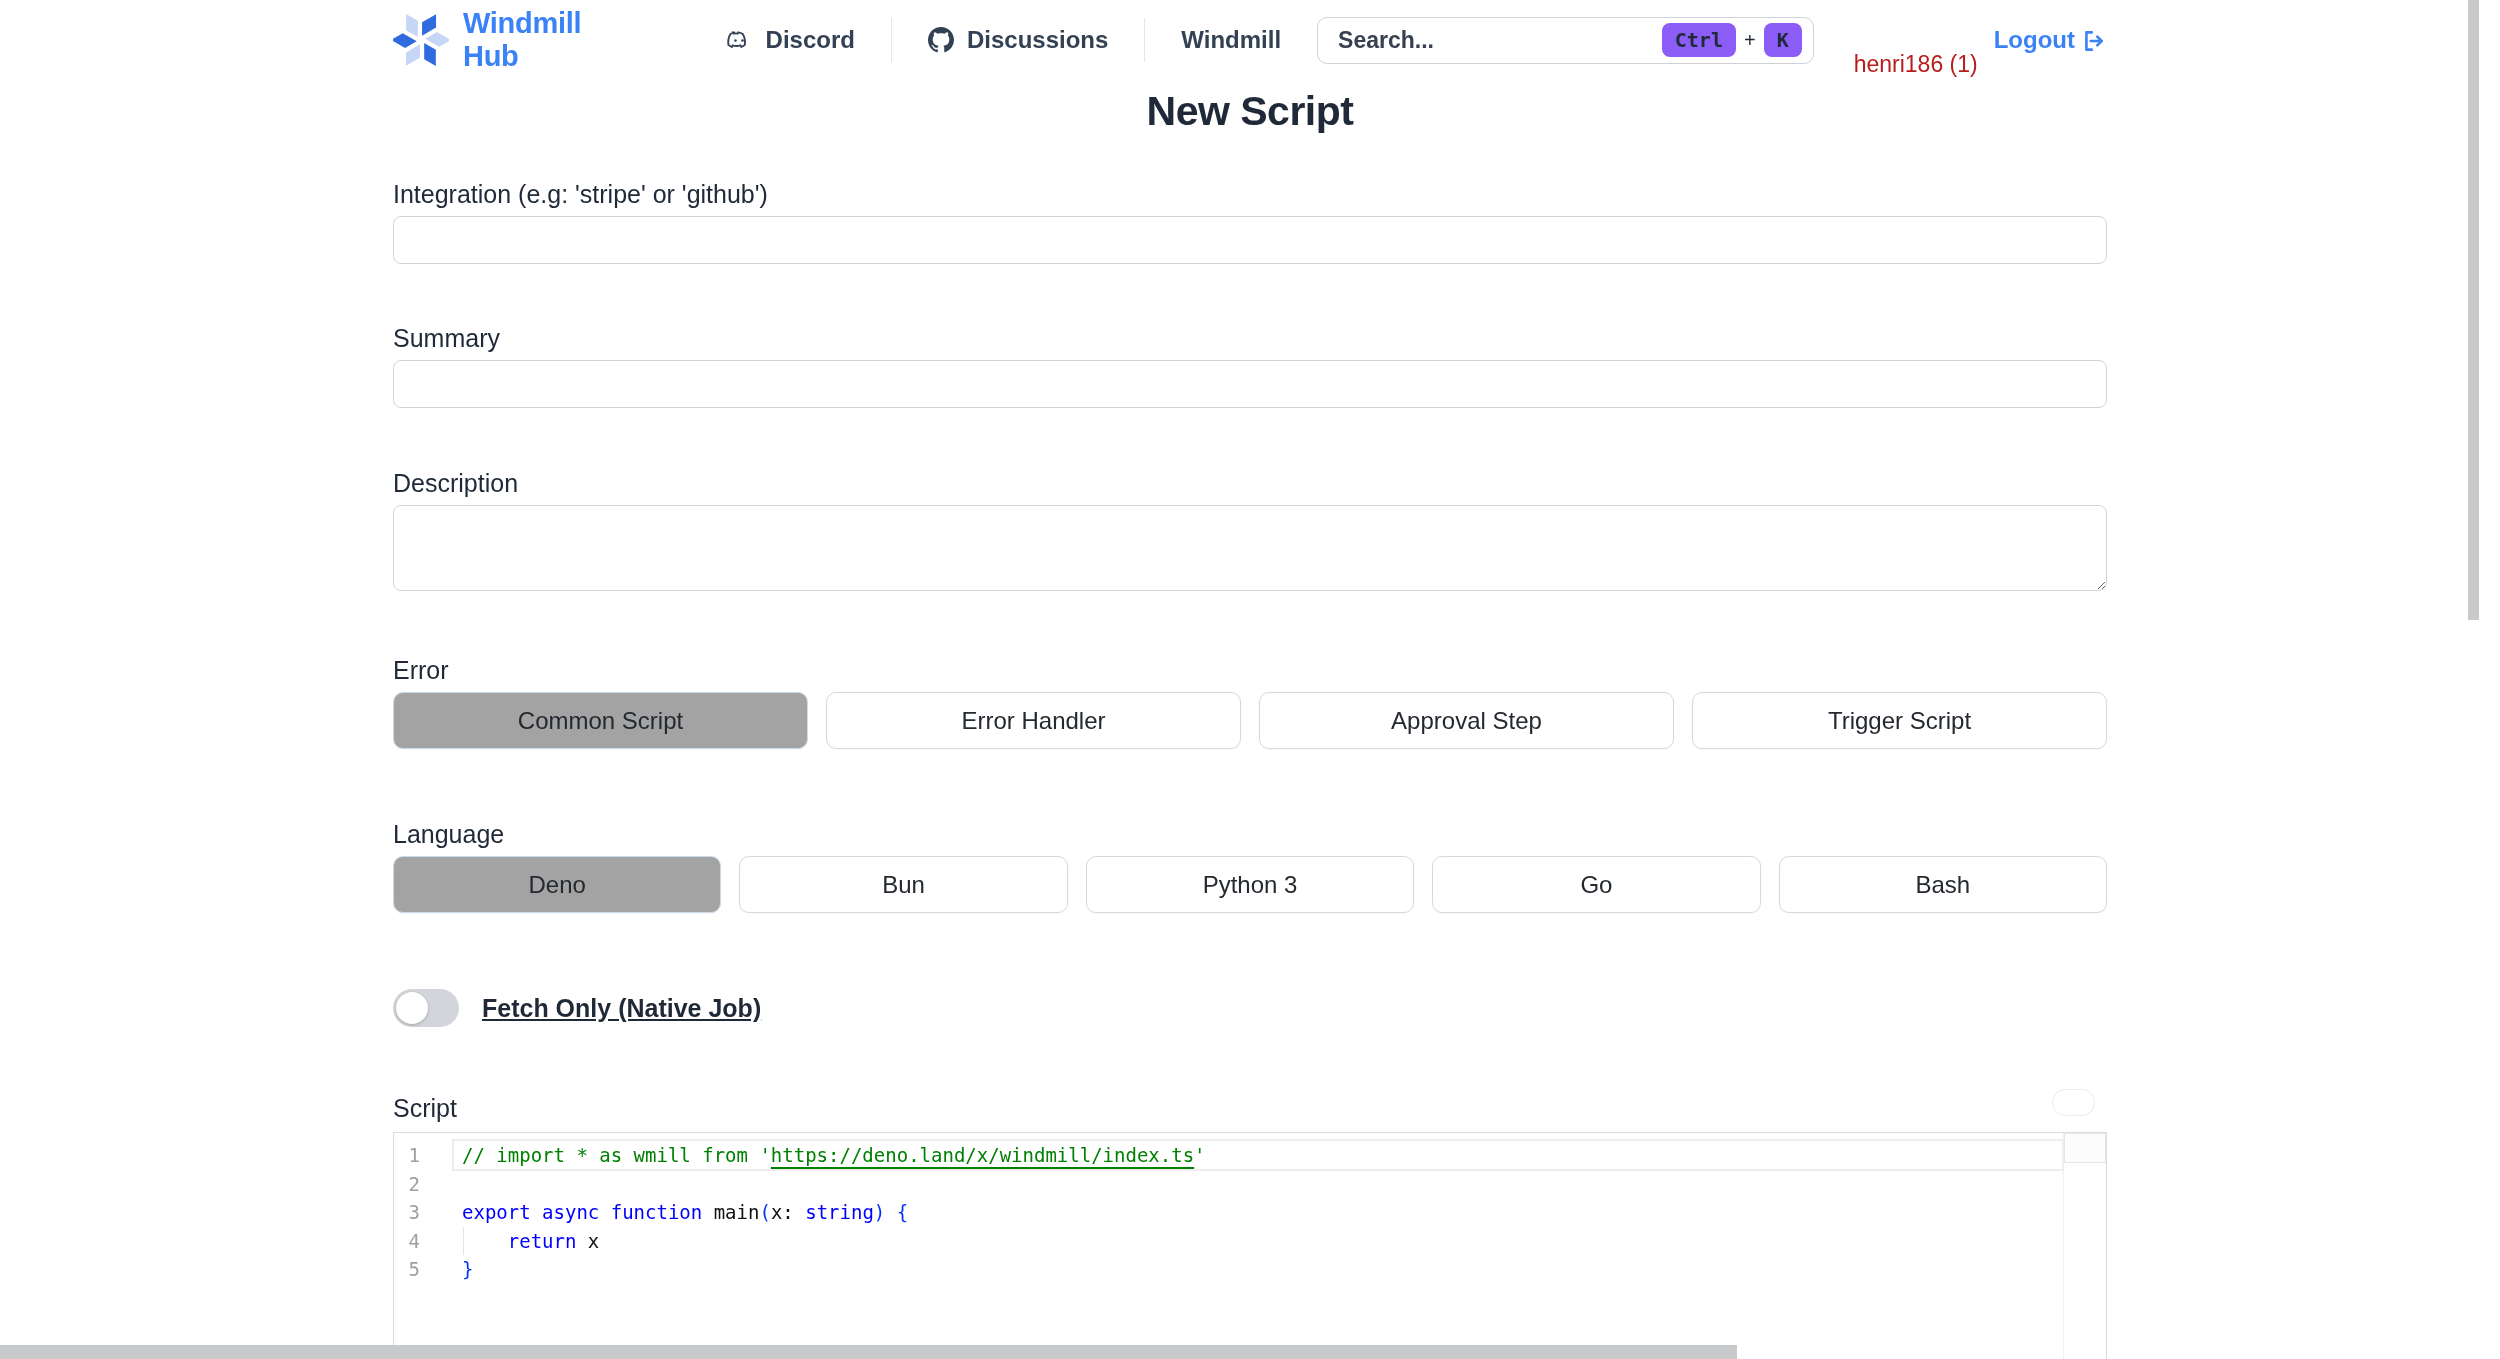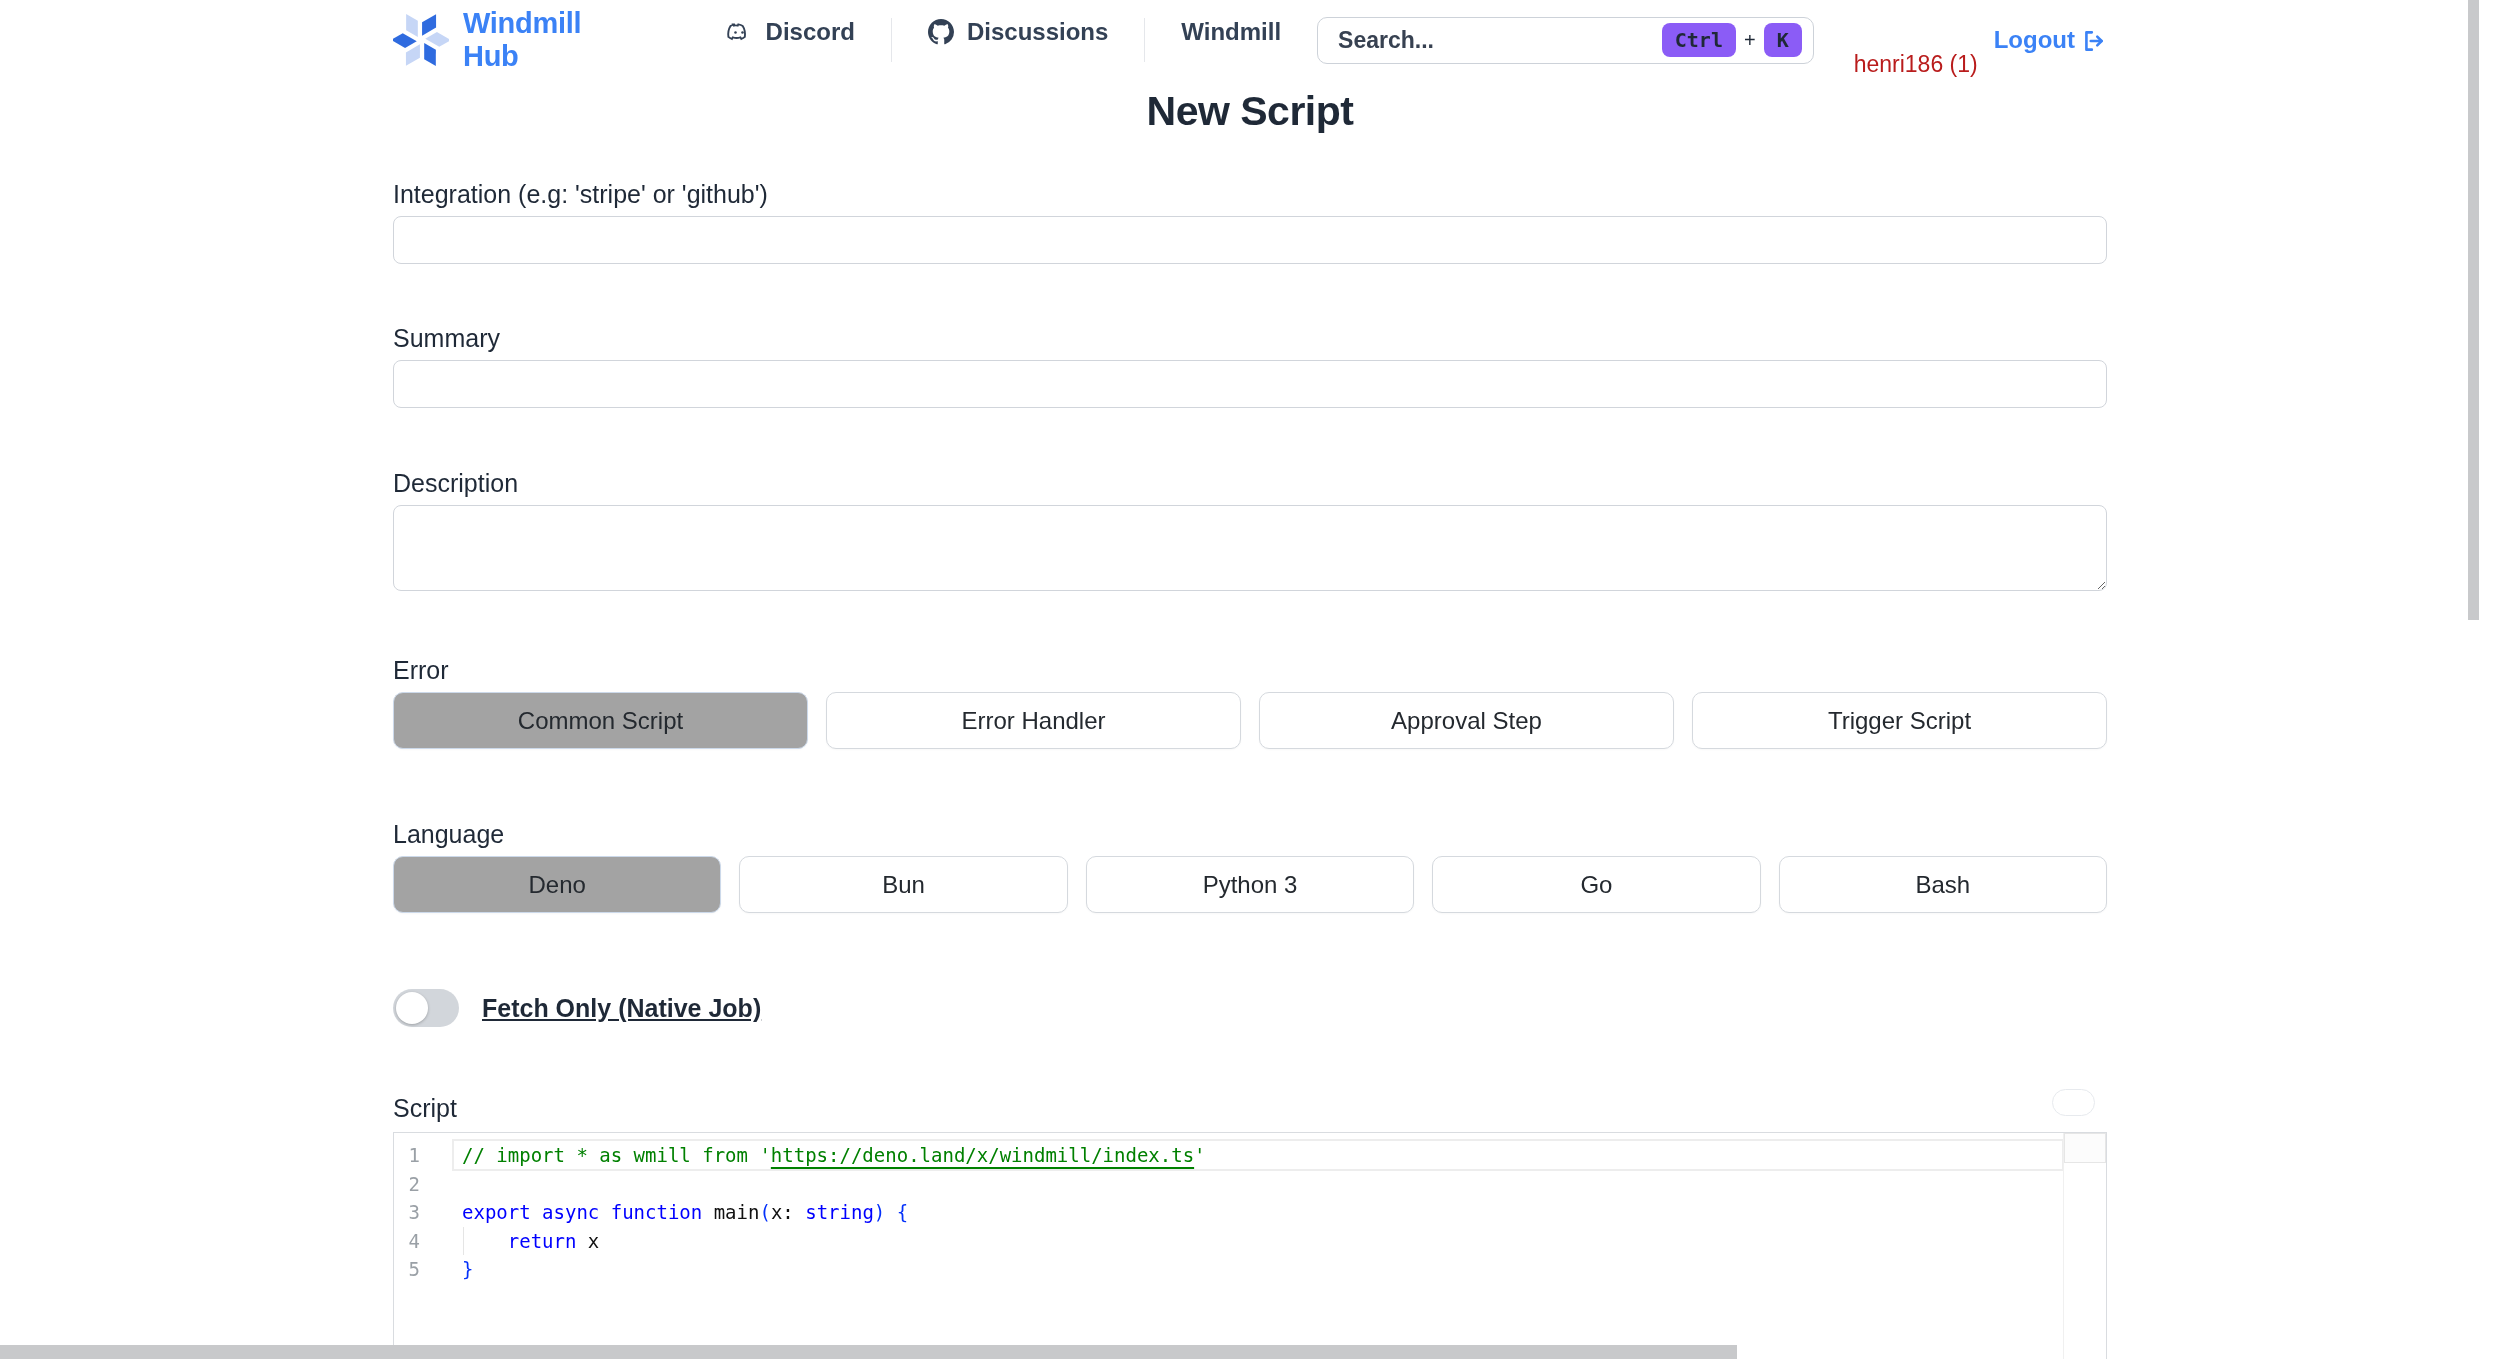--- a/index.html
+++ b/index.html
@@ -5,21 +5,21 @@
   * { margin:0; padding:0; box-sizing:border-box; }
   html,body { width:2500px; height:1359px; background:#ffffff; overflow:hidden;
     font-family:"Liberation Sans", sans-serif; color:#1f2937; }
 
   .container { width:1714px; margin:0 auto; }
 
   
   .header { height:80px; display:flex; align-items:center; }
   .brand { display:flex; align-items:center; gap:14px; cursor:pointer; }
   .brand-title { font-size:29px; font-weight:800; color:#3b82f6; letter-spacing:-0.3px; }
-  .nav { display:flex; align-items:flex-start; margin-left:84px; }
+  .nav { display:flex; align-items:center; margin-left:84px; }
   .nav-item { display:flex; align-items:center; gap:13px; font-size:24px; font-weight:600;
     color:#334155; padding:0 36px; cursor:pointer; white-space:nowrap; }
   .nav-divider { width:1px; height:44px; background:#e5e7eb; }
   .search-wrap { margin-left:auto; position:relative; width:590px; height:47px; }
   .search-input { width:100%; height:100%; border:1.5px solid #cdd2d9; border-radius:10px;
     padding:0 170px 0 20px; font-size:23px; font-weight:600; color:#374151; outline:none;
     font-family:"Liberation Sans", sans-serif; }
   .search-input::placeholder { color:#374151; opacity:1; }
   .kbd-group { position:absolute; right:12px; top:50%; transform:translateY(-50%);
     display:flex; align-items:center; gap:8px; }

